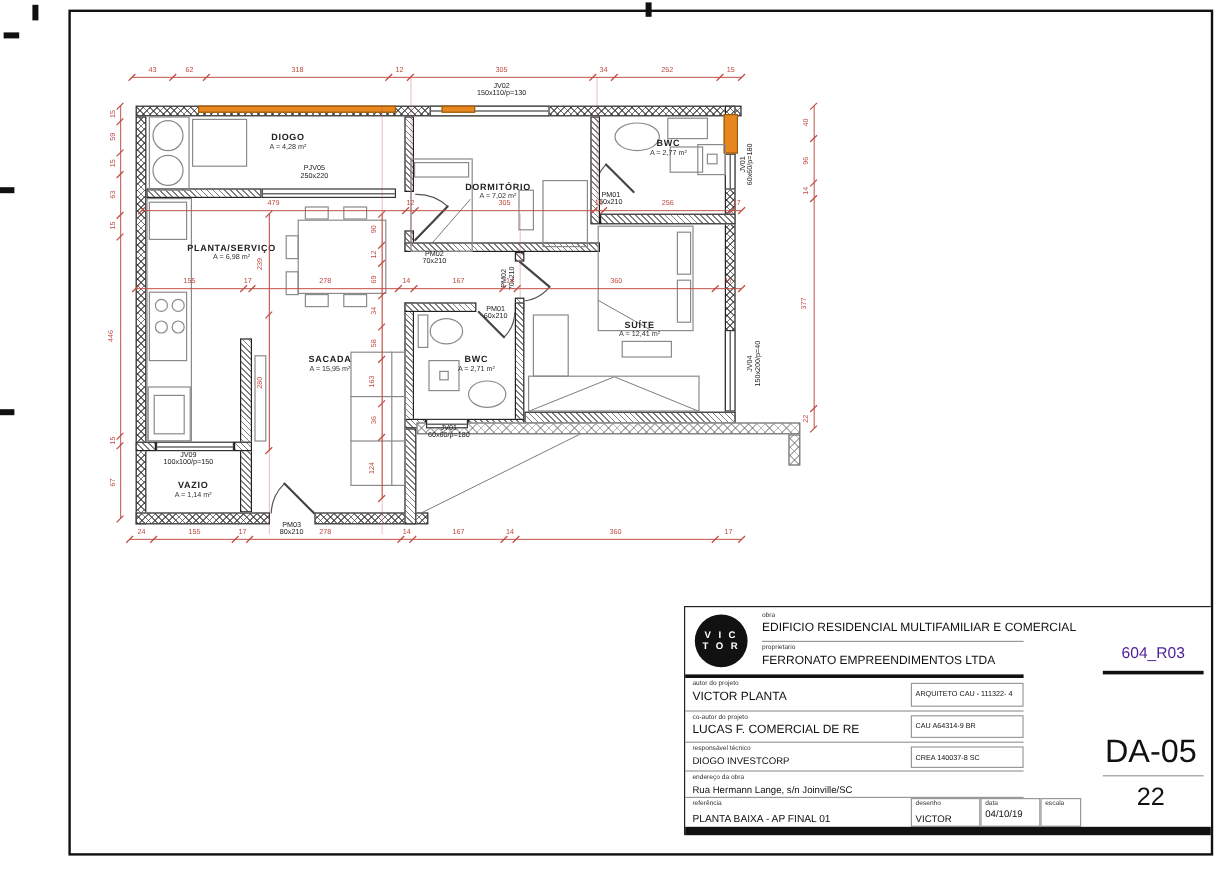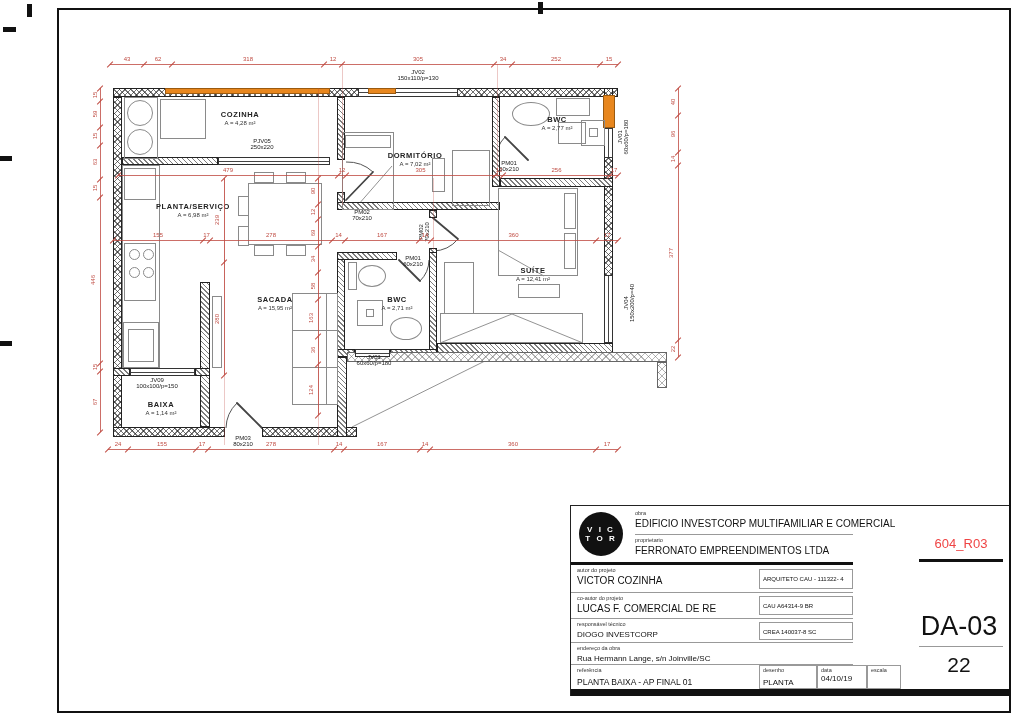--- a/index.html
+++ b/index.html
@@ -41,21 +41,21 @@
   .tb-label{font-size:5.5px;line-height:6px;color:#333}
   .tb-val{font-size:9px;line-height:10px;color:#111;white-space:nowrap}
   .tb-rule{background:#999;height:1px}
   .tb-rule-thick{background:#111;height:3px}
   .tb-box{border:1px solid #999}
   .tb-boxtxt{font-size:6px;line-height:7px;color:#111;white-space:nowrap}
   .logo{left:8px;top:6px;width:44px;height:44px;border-radius:50%;background:#111;color:#fff;
         display:flex;flex-direction:column;align-items:center;justify-content:center;
         font-size:8px;font-weight:bold;letter-spacing:2px;line-height:9px}
   .logo span{position:static}
-  .code-top{font-size:13px;color:#ef4444;transform:translateX(-50%);white-space:nowrap}
+  .code-top{font-size:13px;color:#4c1d95;transform:translateX(-50%);white-space:nowrap}
   .code-main{font-size:27px;color:#111;transform:translateX(-50%);white-space:nowrap}
   .code-num{font-size:21px;color:#111;transform:translateX(-50%);white-space:nowrap}
 </style>
 </head>
 <body>
 
 <div class="border-frame abs"></div>
 <div class="crop" style="left:27px;top:4px;width:5px;height:13px"></div>
 <div class="crop" style="left:3px;top:27px;width:13px;height:5px"></div>
 <div class="crop" style="left:538px;top:2px;width:5px;height:12px"></div>
@@ -162,35 +162,35 @@
     <div class="fu" style="position: absolute; left: 564px; top: 193px; width: 12px; height: 36px;"></div>
     <div class="fu" style="position: absolute; left: 564px; top: 233px; width: 12px; height: 36px;"></div>
     <div class="fu" style="position: absolute; left: 518px; top: 284px; width: 42px; height: 14px;"></div>
     <div class="fu" style="position: absolute; left: 444px; top: 262px; width: 30px; height: 52px;"></div>
     <div class="fu" style="position: absolute; left: 440px; top: 313px; width: 143px; height: 30px;"></div>
     <div class="guide" style="position: absolute; left: 342px; top: 64px; width: 1px; height: 141px;"></div>
     <div class="guide" style="position: absolute; left: 497px; top: 64px; width: 1px; height: 114px;"></div>
     <div class="guide" style="position: absolute; left: 224px; top: 178px; width: 1px; height: 267px;"></div>
     <div class="guide" style="position: absolute; left: 318px; top: 88px; width: 1px; height: 357px;"></div>
     <div class="guide" style="position: absolute; left: 433px; top: 178px; width: 1px; height: 72px;"></div>
-    <div class="room-name" style="left: 240px; top: 110px;">COZINHA</div>
+    <div class="room-name" style="left: 240px; top: 110px;">DIOGO</div>
     <div class="room-area" style="left: 240px; top: 120px;">A = 4,28 m²</div>
     <div class="room-name" style="left: 415px; top: 151px;">DORMITÓRIO</div>
     <div class="room-area" style="left: 415px; top: 161px;">A = 7,02 m²</div>
     <div class="room-name" style="left: 557px; top: 115px;">BWC</div>
     <div class="room-area" style="left: 557px; top: 125px;">A = 2,77 m²</div>
     <div class="room-name" style="left: 193px; top: 202px;">PLANTA/SERVIÇO</div>
     <div class="room-area" style="left: 193px; top: 212px;">A = 6,98 m²</div>
     <div class="room-name" style="left: 275px; top: 295px;">SACADA</div>
     <div class="room-area" style="left: 275px; top: 305px;">A = 15,95 m²</div>
     <div class="room-name" style="left: 397px; top: 295px;">BWC</div>
     <div class="room-area" style="left: 397px; top: 305px;">A = 2,71 m²</div>
     <div class="room-name" style="left: 533px; top: 266px;">SUÍTE</div>
     <div class="room-area" style="left: 533px; top: 276px;">A = 12,41 m²</div>
-    <div class="room-name" style="left: 161px; top: 400px;">BAIXA</div>
+    <div class="room-name" style="left: 161px; top: 400px;">VAZIO</div>
     <div class="room-area" style="left: 161px; top: 410px;">A = 1,14 m²</div>
     <div class="otag" style="left: 418px; top: 75px;">
       <div style="position: static;">JV02</div>
       <div style="position: static;">150x110/p=130</div>
     </div>
     <div class="otag" style="left: 262px; top: 144px;">
       <div style="position: static;">PJV05</div>
       <div style="position: static;">250x220</div>
     </div>
     <div class="otag" style="left: 362px; top: 215px;">
@@ -354,28 +354,28 @@
     <div class="dnumv" style="left: 316px; top: 350px;">36</div>
     <div class="dnumv" style="left: 316px; top: 389.5px;">124</div>
   </div>
 
 <div class="tb abs">
   <div class="logo">
     <span>V I C</span>
     <span>T O R</span>
   </div>
   <div class="tb-label" style="left:64px;top:4px">obra</div>
-  <div class="tb-val" style="left:64px;top:13px;font-size:10px">EDIFICIO INVESTCORP MULTIFAMILIAR E COMERCIAL</div>
+  <div class="tb-val" style="left:64px;top:13px;font-size:10px">EDIFICIO RESIDENCIAL MULTIFAMILIAR E COMERCIAL</div>
   <div class="tb-rule" style="left:64px;top:28px;width:218px"></div>
   <div class="tb-label" style="left:64px;top:31px">proprietario</div>
   <div class="tb-val" style="left:64px;top:40px;font-size:10px">FERRONATO EMPREENDIMENTOS LTDA</div>
   <div class="tb-rule-thick" style="left:0;top:56px;width:282px"></div>
 
   <div class="tb-label" style="left:6px;top:61px">autor do projeto</div>
-  <div class="tb-val" style="left:6px;top:70px;font-size:10px">VICTOR COZINHA</div>
+  <div class="tb-val" style="left:6px;top:70px;font-size:10px">VICTOR PLANTA</div>
   <div class="tb-box" style="left:188px;top:63px;width:94px;height:20px"></div>
   <div class="tb-boxtxt" style="left:192px;top:70px">ARQUITETO CAU - 111322- 4</div>
   <div class="tb-rule" style="left:0;top:86px;width:282px"></div>
 
   <div class="tb-label" style="left:6px;top:89px">co-autor do projeto</div>
   <div class="tb-val" style="left:6px;top:98px;font-size:10px">LUCAS F. COMERCIAL DE RE</div>
   <div class="tb-box" style="left:188px;top:90px;width:94px;height:19px"></div>
   <div class="tb-boxtxt" style="left:192px;top:97px">CAU A64314-9 BR</div>
   <div class="tb-rule" style="left:0;top:112px;width:282px"></div>
 
@@ -386,28 +386,28 @@
   <div class="tb-rule" style="left:0;top:136px;width:282px"></div>
 
   <div class="tb-label" style="left:6px;top:139px">endereço da obra</div>
   <div class="tb-val" style="left:6px;top:148px;font-size:8px">Rua Hermann Lange, s/n Joinville/SC</div>
   <div class="tb-rule" style="left:0;top:158px;width:282px"></div>
 
   <div class="tb-label" style="left:6px;top:161px">referência</div>
   <div class="tb-val" style="left:6px;top:171px;font-size:8.5px">PLANTA BAIXA - AP FINAL 01</div>
   <div class="tb-box" style="left:188px;top:159px;width:58px;height:24px"></div>
   <div class="tb-label" style="left:192px;top:161px">desenho</div>
-  <div class="tb-val" style="left:192px;top:172px;font-size:8px">PLANTA</div>
+  <div class="tb-val" style="left:192px;top:172px;font-size:8px">VICTOR</div>
   <div class="tb-box" style="left:246px;top:159px;width:50px;height:24px"></div>
   <div class="tb-label" style="left:250px;top:161px">data</div>
   <div class="tb-val" style="left:250px;top:168px;font-size:8px">04/10/19</div>
   <div class="tb-box" style="left:296px;top:159px;width:34px;height:24px"></div>
   <div class="tb-label" style="left:300px;top:161px">escala</div>
   <div class="tb-val" style="left:300px;top:182px;font-size:7.5px">1 : 50</div>
 
   <div class="tb-rule-thick" style="left:0;top:183px;width:438px;height:7px"></div>
 
   <div class="code-top" style="left:390px;top:30px">604_R03</div>
   <div class="tb-rule-thick" style="left:348px;top:53px;width:84px"></div>
-  <div class="code-main" style="left:388px;top:105px">DA-03</div>
+  <div class="code-main" style="left:388px;top:105px">DA-05</div>
   <div class="tb-rule" style="left:348px;top:140px;width:84px"></div>
   <div class="code-num" style="left:388px;top:147px">22</div>
 </div>
 
 </body></html>

